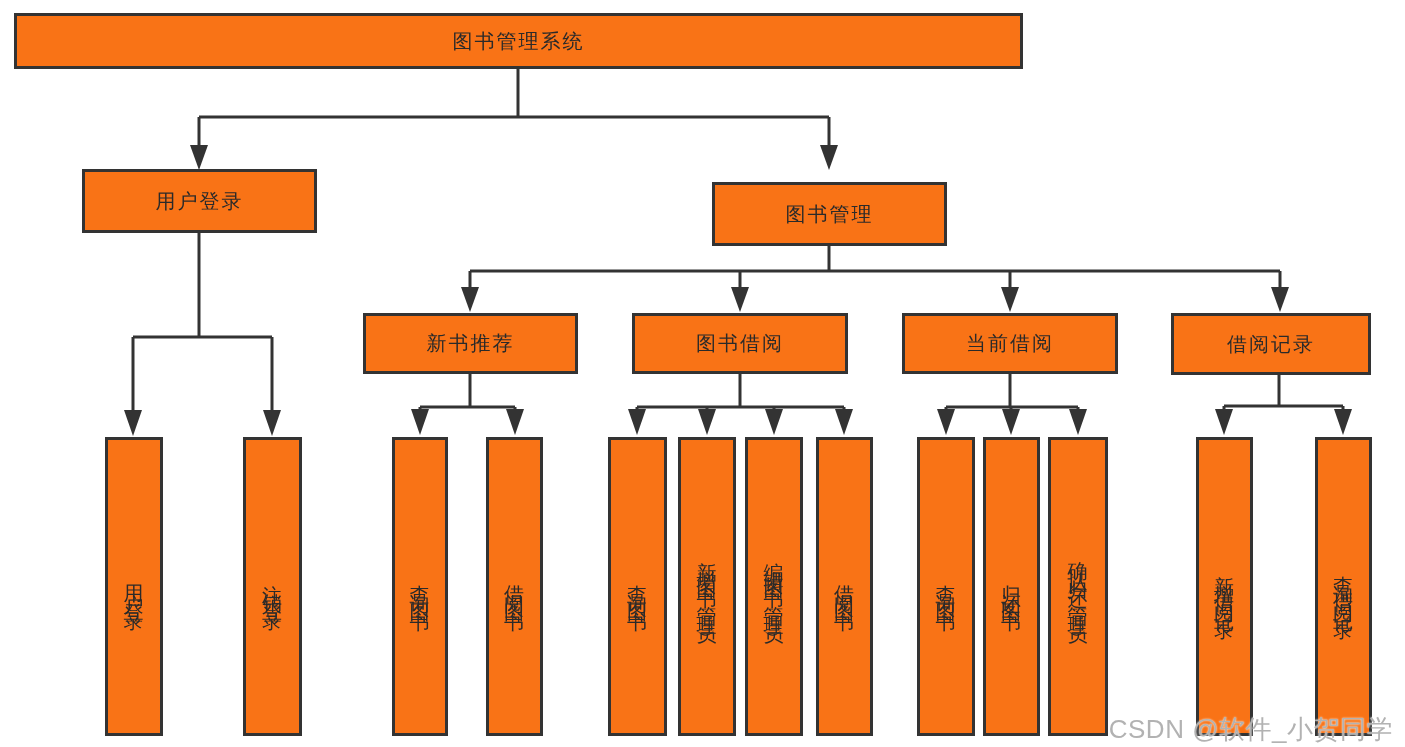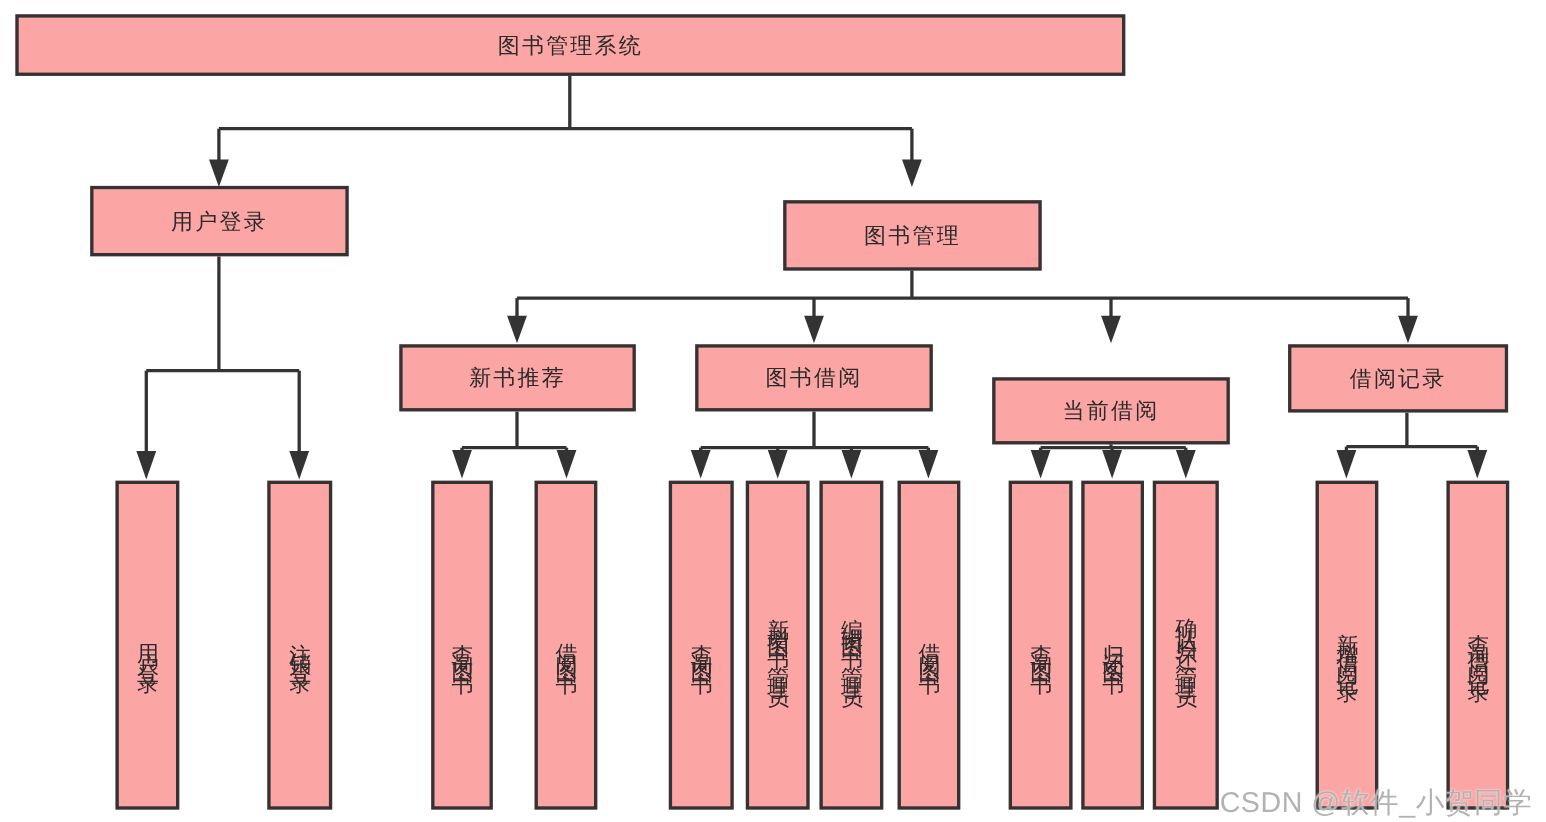--- a/index.html
+++ b/index.html
@@ -16,21 +16,21 @@
     font-family:"Liberation Sans", sans-serif;
     overflow:hidden;
   }
   svg.connectors{position:absolute;left:0;top:0;pointer-events:none;}
   svg.connectors .c{stroke:var(--line);stroke-width:3;fill:none;}
   svg.connectors .ah{fill:var(--line);stroke:none;}
   .box{
     position:absolute;
     box-sizing:border-box;
     border:3px solid var(--line);
-    background:#fca5a5;
+    background:#f97316;
     display:flex;align-items:center;justify-content:center;
     color:var(--text);
   }
   .h-label{font-size:20px;letter-spacing:2px;white-space:nowrap;}
   .v-leaf{
     writing-mode:vertical-rl;
     text-orientation:mixed;
     font-size:20px;
     letter-spacing:9px;
     line-height:1;
@@ -124,21 +124,21 @@
   <div class="box" style="left:712px;top:169px;width:235px;height:64px;margin-top:13px;">
     <span class="h-label">图书管理</span>
   </div>
 
   <div class="box" style="left:632px;top:313px;width:216px;height:61px;">
     <span class="h-label">图书借阅</span>
   </div>
   <div class="box" style="left:363px;top:313px;width:215px;height:61px;">
     <span class="h-label">新书推荐</span>
   </div>
-  <div class="box" style="left:902px;top:313px;width:216px;height:61px;margin-top:30px;">
+  <div class="box" style="left:902px;top:313px;width:216px;height:61px;">
     <span class="h-label">当前借阅</span>
   </div>
   <div class="box" style="left:1171px;top:313px;width:200px;height:62px;">
     <span class="h-label">借阅记录</span>
   </div>
 
   <div class="box" style="left:105px;top:437px;width:58px;height:299px;">
     <span class="v-leaf">用户登录</span>
   </div>
   <div class="box" style="left:243px;top:437px;width:59px;height:299px;">

